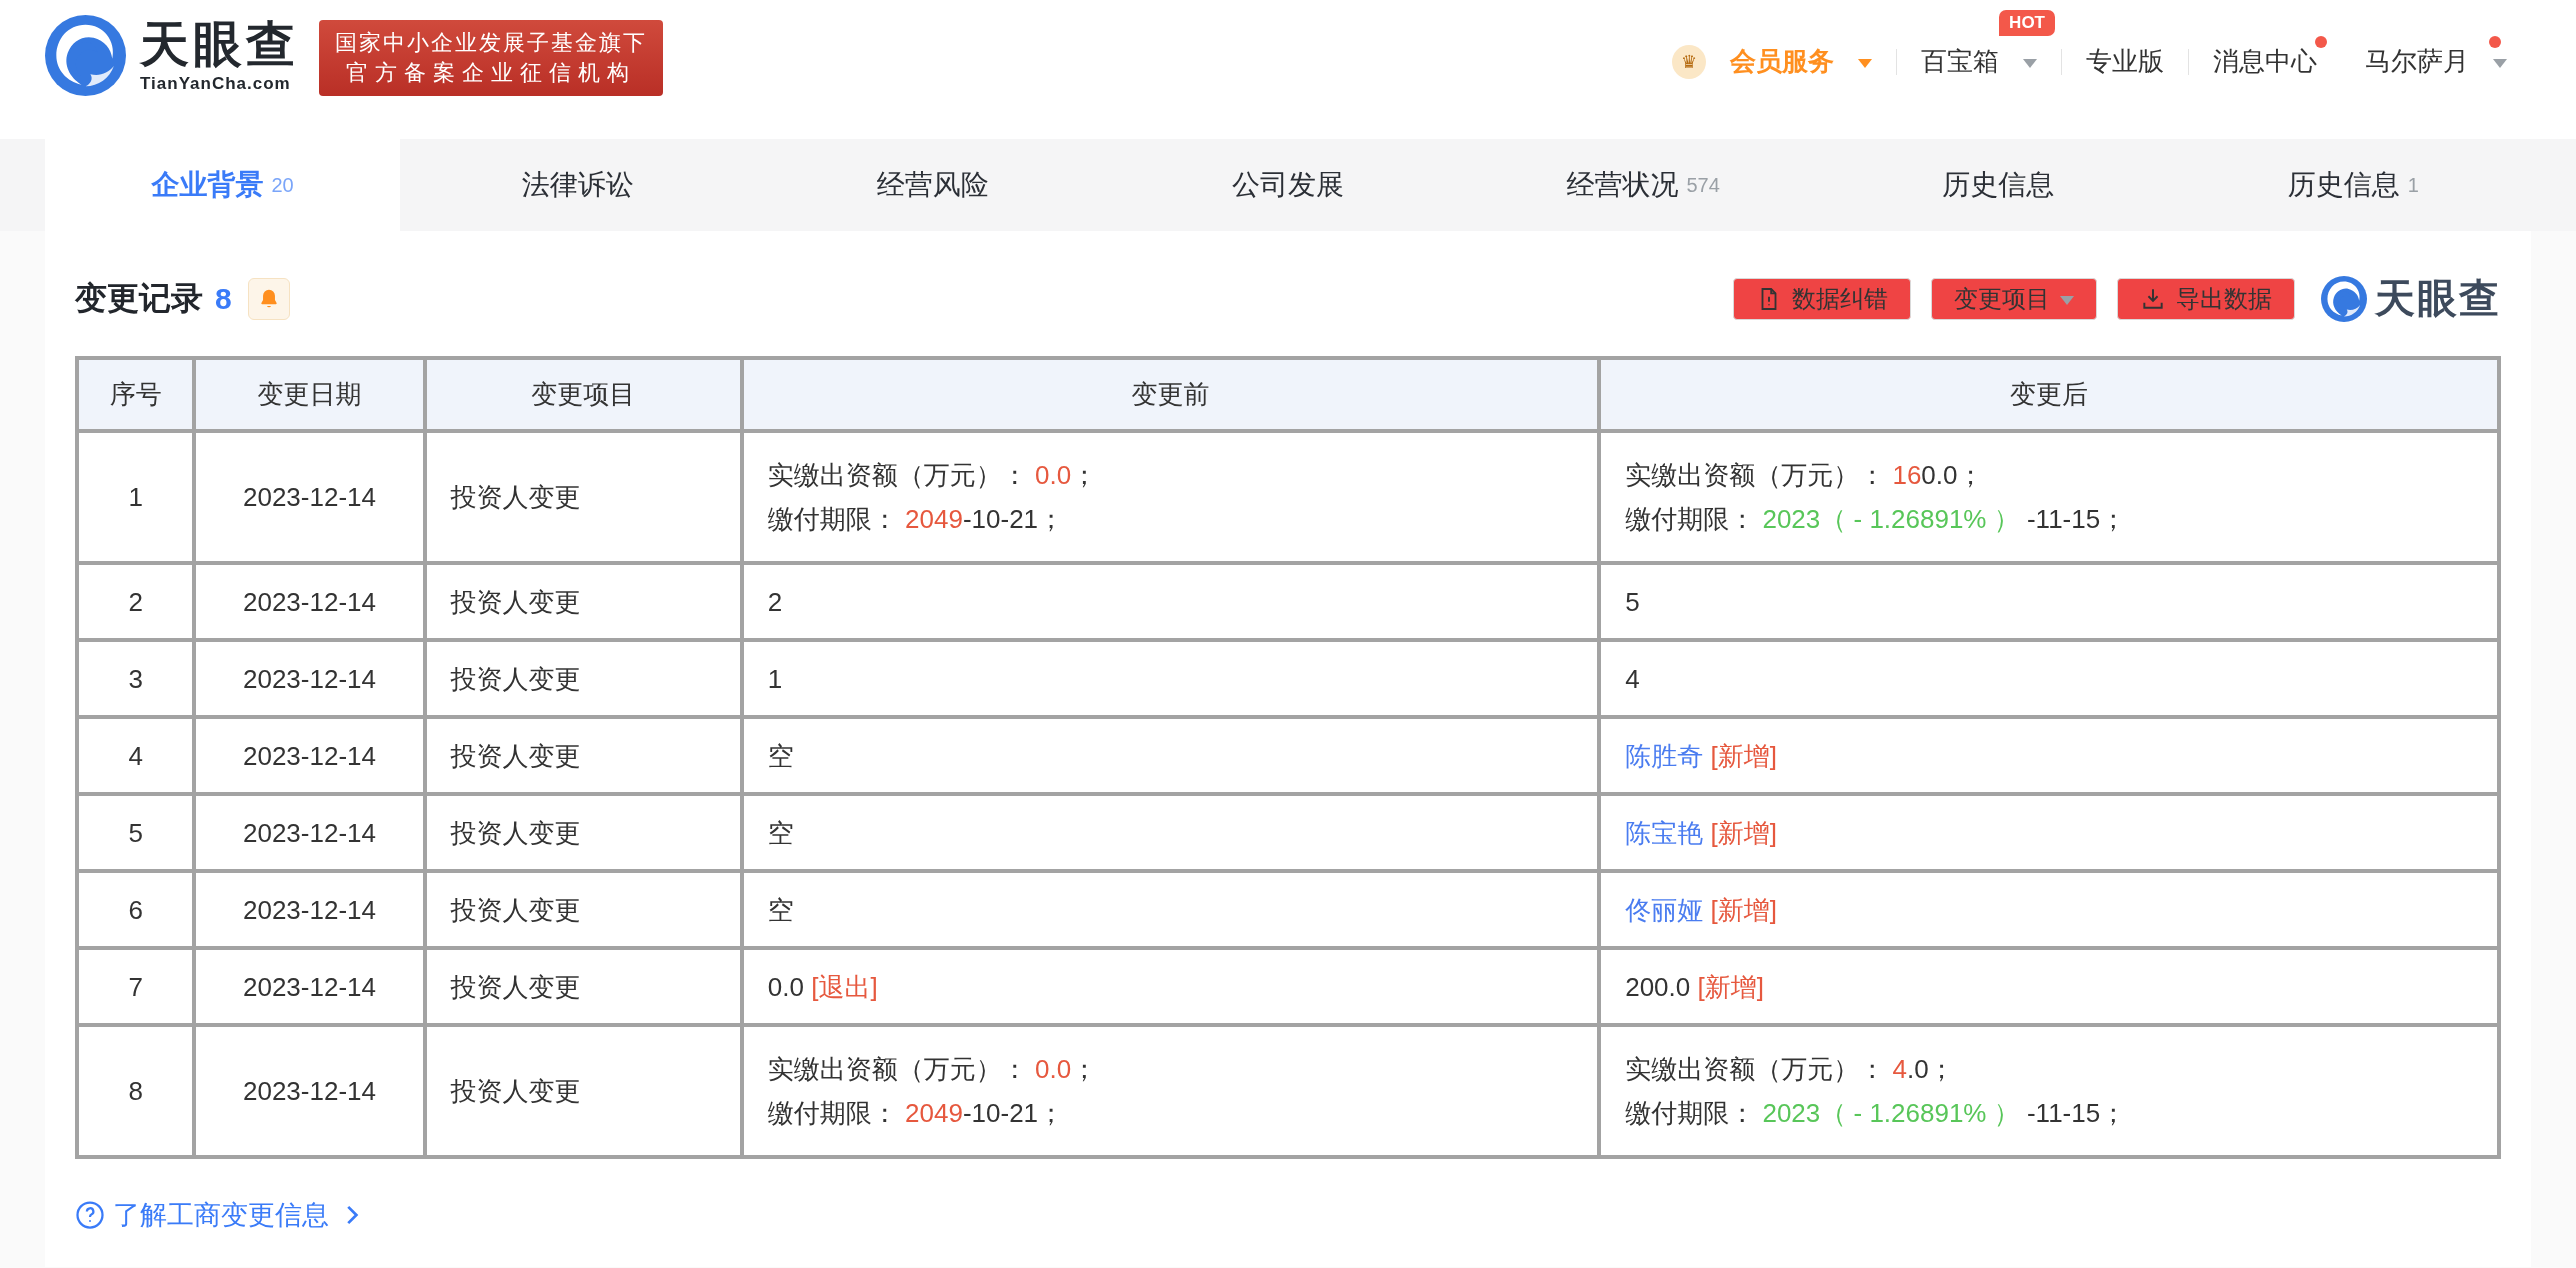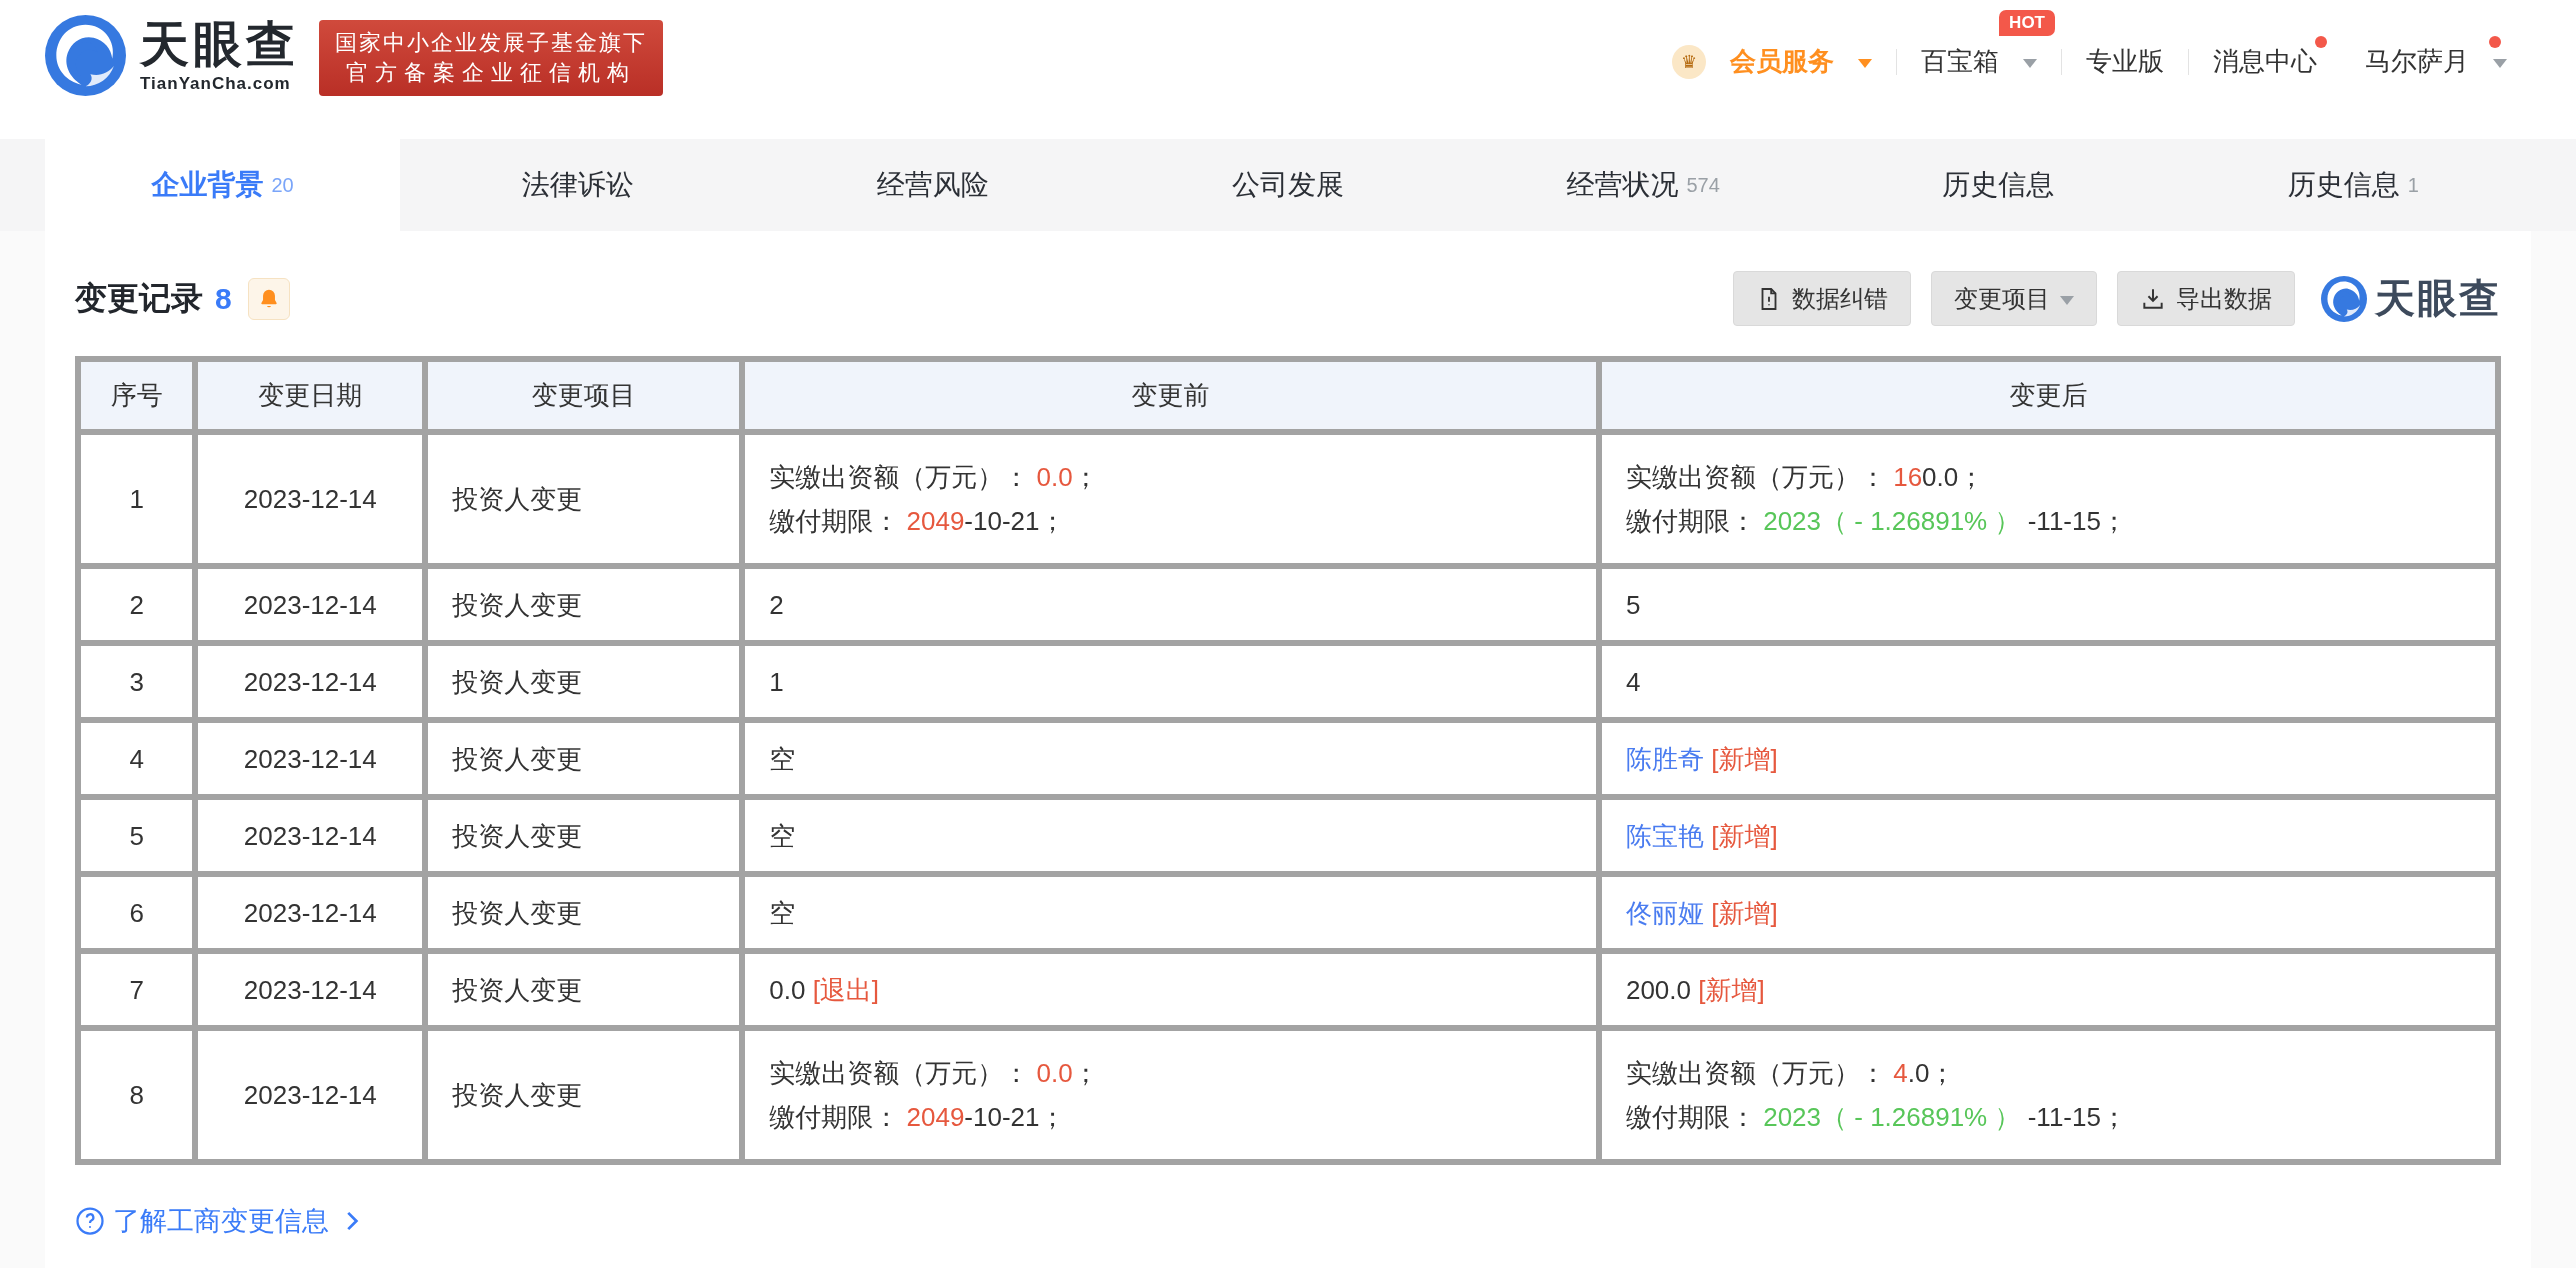--- a/index.html
+++ b/index.html
@@ -55,29 +55,29 @@
   .nav-tab.active .count{ color:#7aa5f9; font-weight:normal;}
 
   
   .card{ background:#fff; margin:0 45px; padding:40px 30px 34px 30px; min-height:1017px;}
   .section-header{ display:flex; align-items:center;}
   .section-title{ font-size:32px; font-weight:bold; color:#22262c;}
   .section-count{ font-size:30px; font-weight:bold; color:var(--accent); margin-left:12px;}
   .bell-box{ margin-left:16px; width:42px; height:42px; border:1px solid #f6e2c2; background:#fdf5e9; border-radius:6px; display:flex; align-items:center; justify-content:center; cursor:pointer;}
   .bell-box svg{ width:22px; height:22px;}
   .header-actions{ margin-left:auto; display:flex; align-items:center; gap:20px;}
-  .action-btn{ height:55px; background:#e5e5e5; border:1px solid #d9d9d9; border-radius:4px; display:flex; align-items:center; gap:10px; padding:0 22px; font-size:24px; color:#333; cursor:pointer; font-family:inherit;}
+  .action-btn{ height:42px; background:#ef4444; border:1px solid #d9d9d9; border-radius:4px; display:flex; align-items:center; gap:10px; padding:0 22px; font-size:24px; color:#333; cursor:pointer; font-family:inherit;}
   .action-btn svg{ width:26px; height:26px;}
   .watermark{ display:flex; align-items:center; gap:8px; margin-left:6px;}
   .watermark svg{ width:46px; height:46px;}
   .watermark-text{ font-size:40px; font-weight:bold; color:#3d4a5c; letter-spacing:2px;}
 
   
   table{ width:100%; border-collapse:collapse; margin-top:30px; table-layout:fixed;}
-  th,td{ border:6px solid #a3a3a3; }
+  th,td{ border:4px solid #a3a3a3; }
   th{ background:#f0f4fb; height:73px; font-size:26px; font-weight:500; color:#333; text-align:center;}
   td{ font-size:26px; color:#333; padding:20px 24px; vertical-align:middle; line-height:44px;}
   td.center{ text-align:center; padding:20px 8px;}
   col.c-no{ width:4.85%;} col.c-date{ width:9.5%;} col.c-item{ width:13.1%;}
   col.c-before{ width:35.4%;} col.c-after{ width:37.15%;}
   tr.single td{ height:77px; padding-top:10px; padding-bottom:10px;}
   tr.double td{ height:132px;}
   .seg-t{ color:#333;}
   .seg-r{ color:var(--red);}
   .seg-g{ color:var(--green);}

